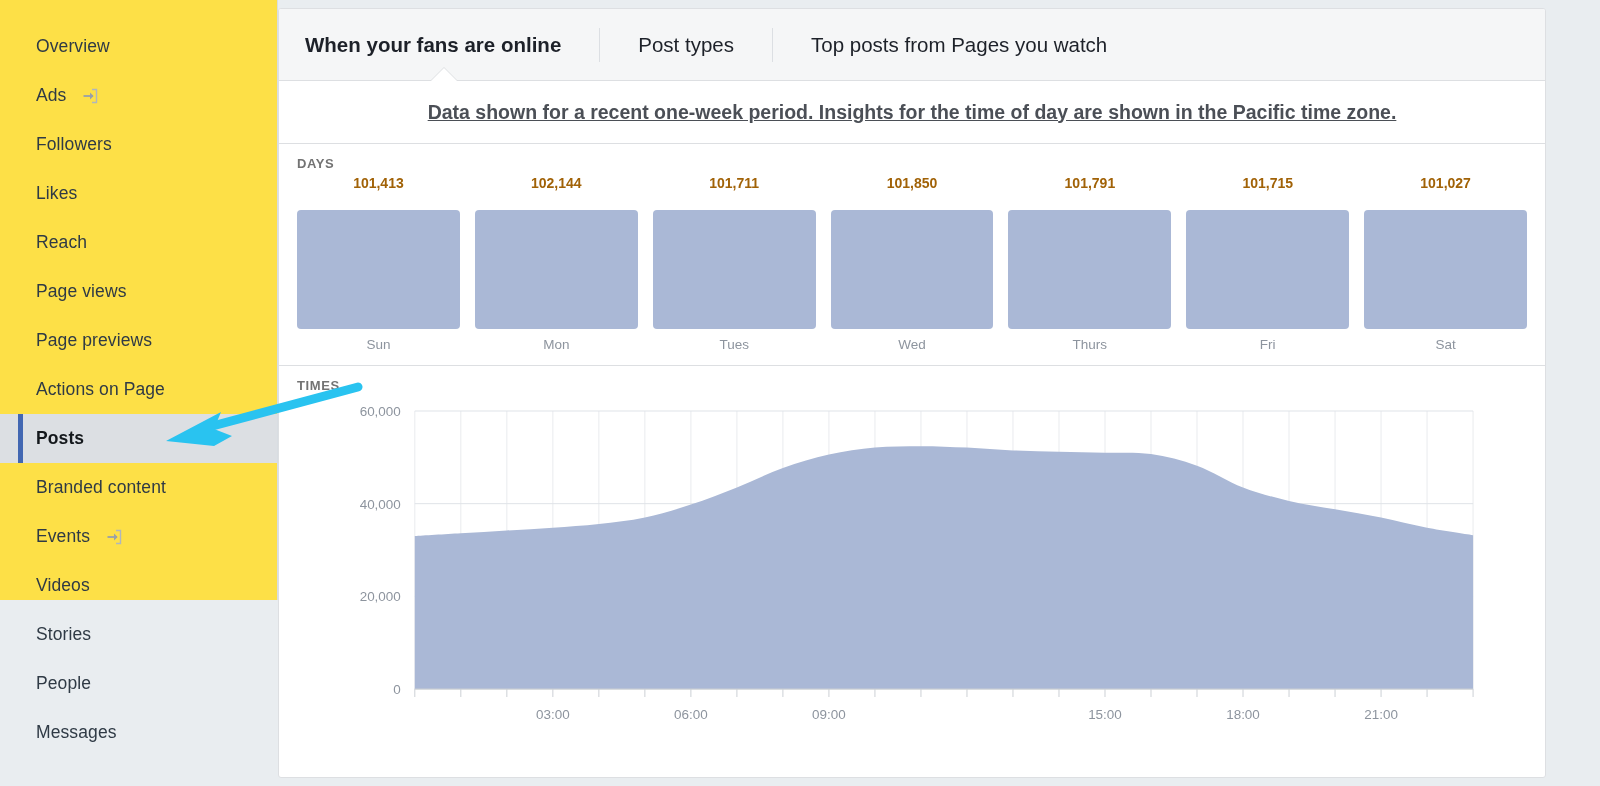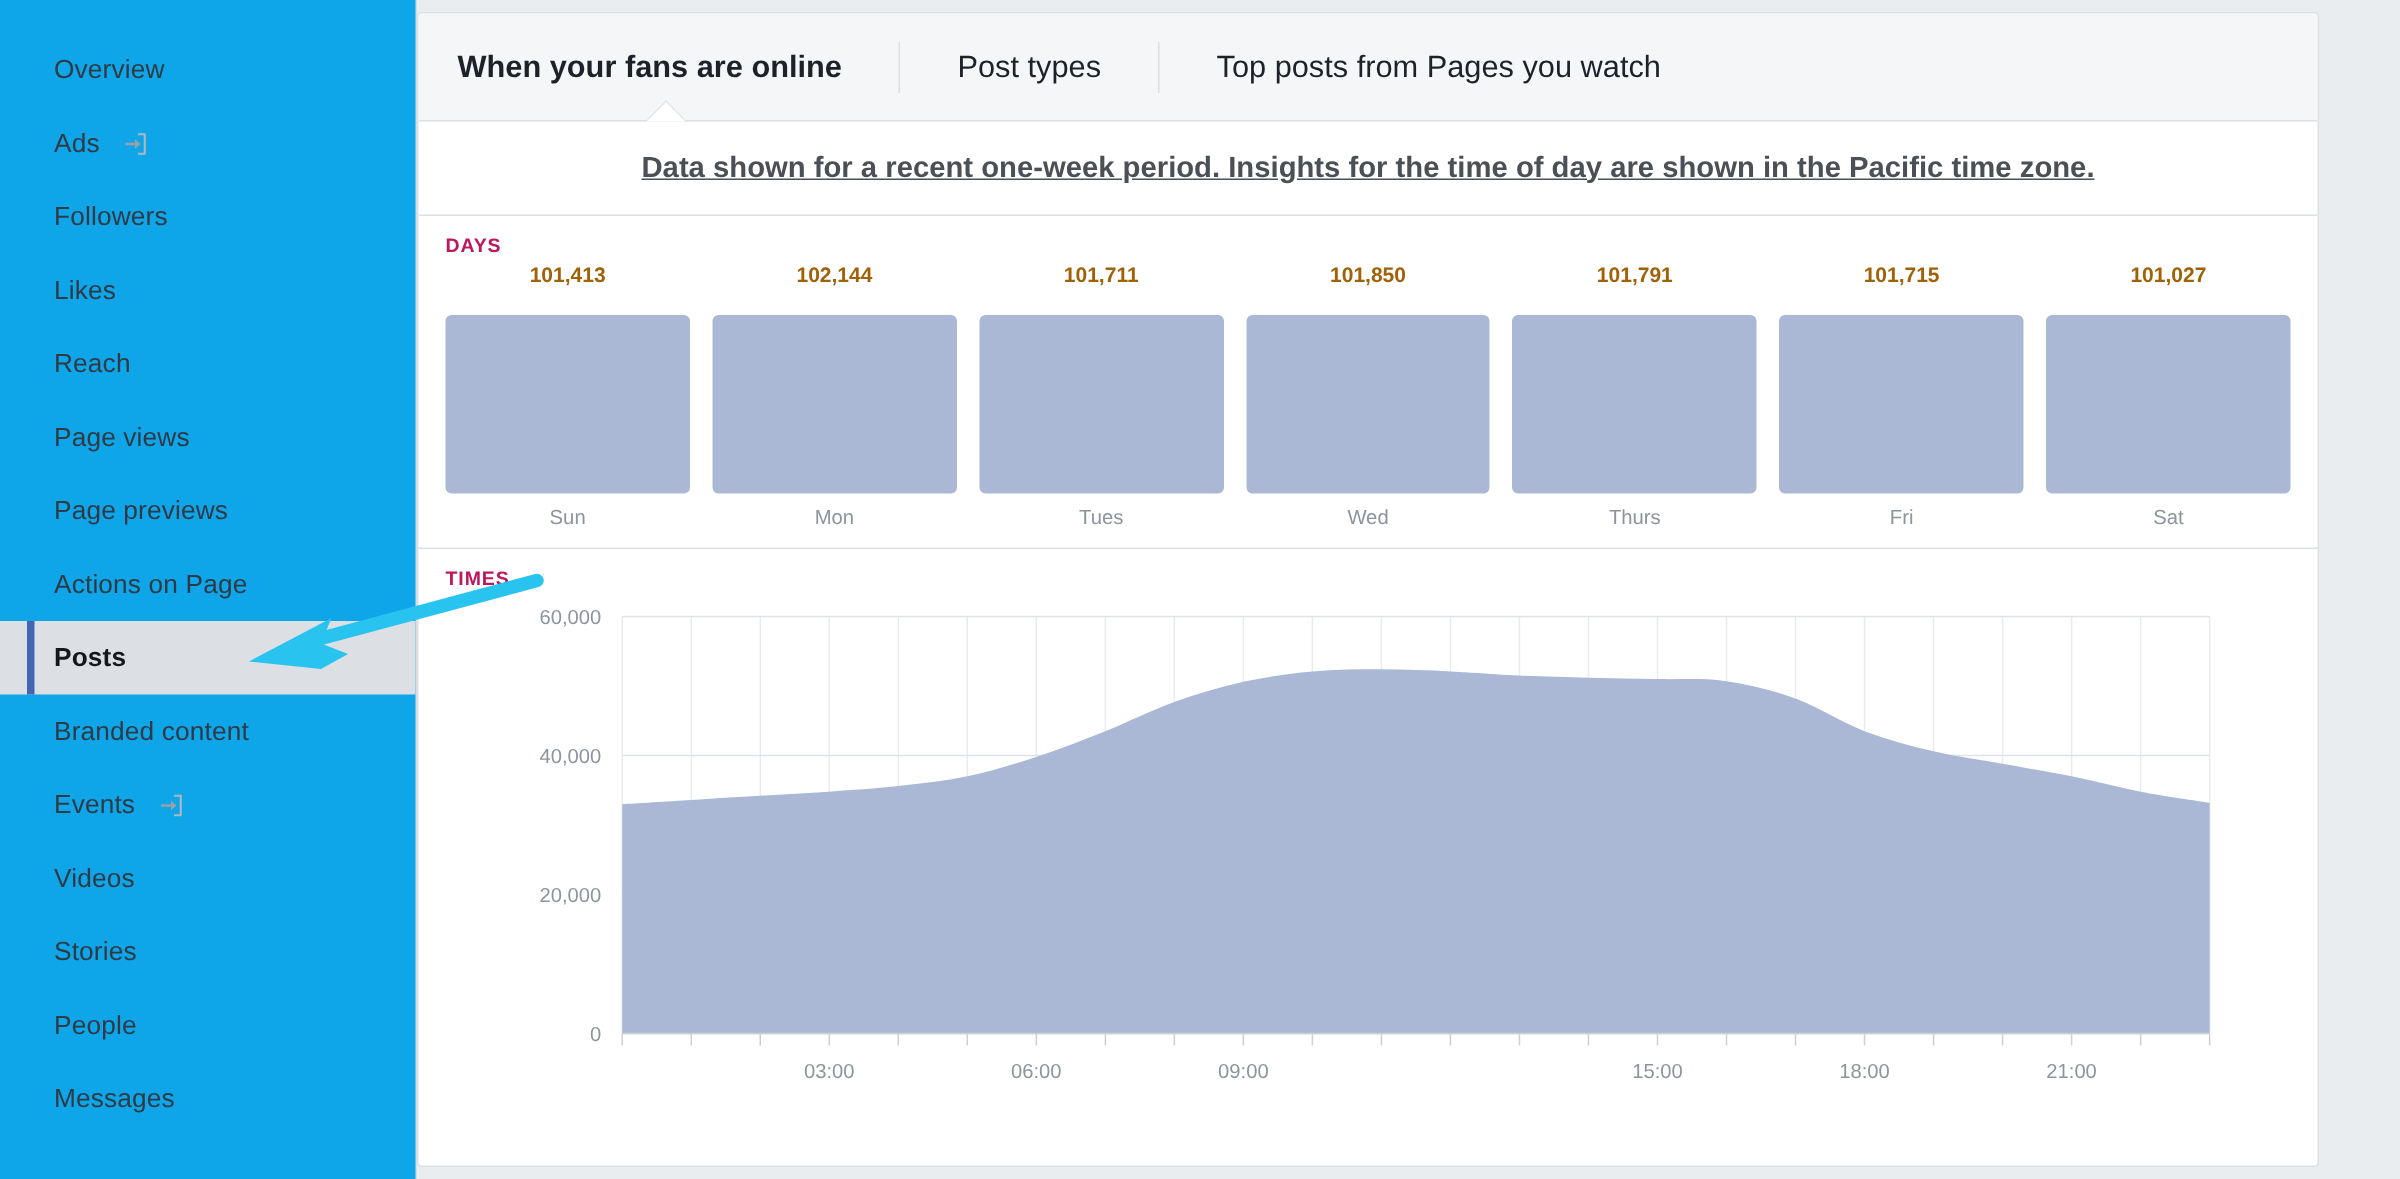--- a/index.html
+++ b/index.html
@@ -7,22 +7,22 @@
   html, body {
     width: 1600px; height: 786px;
     font-family: "Liberation Sans", sans-serif;
     background: #e9edf0;
     overflow: hidden;
   }
   #app { position: relative; width: 1600px; height: 786px; display: flex; }
 
   
   #sidebar {
-    width: 278px; height: 786px;
-    background: #0ea5e9;
+    width: 278px; height: 600px;
+    background: #fde047;
     border-right: 1px solid #d8dde2;
     padding-top: 22px;
     flex: 0 0 278px;
     position: relative;
   }
   .nav-item {
     position: relative;
     height: 49px;
     display: flex;
     align-items: center;
@@ -116,21 +116,21 @@
   
   #days-section {
     flex: 0 0 222px;
     border-bottom: 1px solid #dddfe2;
     padding: 12px 18px 0 18px;
     position: relative;
   }
   .section-title {
     font-size: 13px;
     font-weight: bold;
-    color: #be185d;
+    color: #737373;
     letter-spacing: .6px;
     margin-left: 0px;
     margin-bottom: 4px;
   }
   #days-row {
     display: flex;
     gap: 15px;
     align-items: flex-end;
   }
   .day-col {

